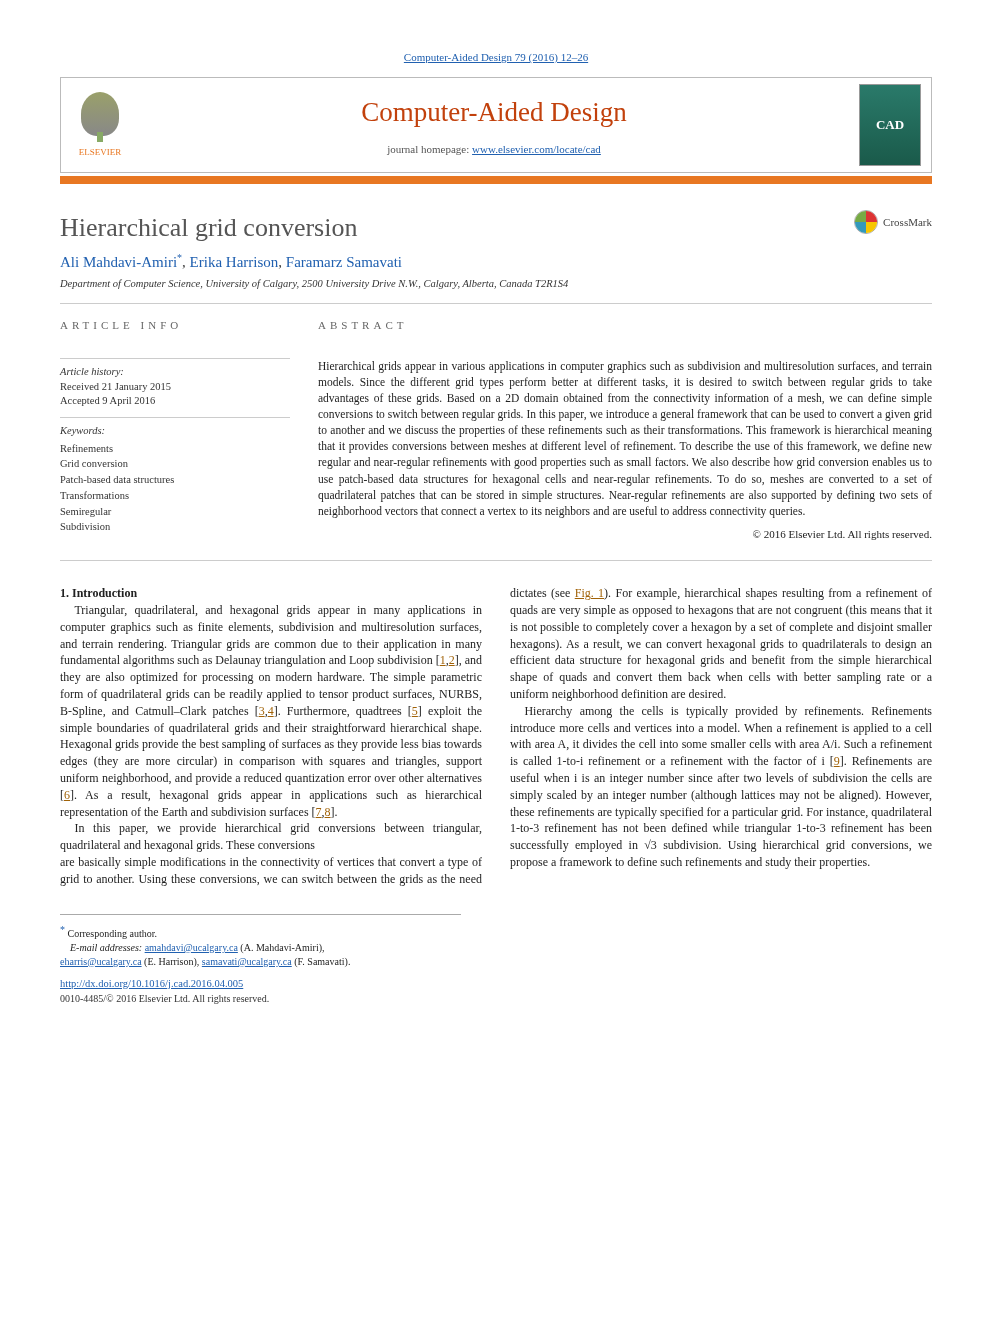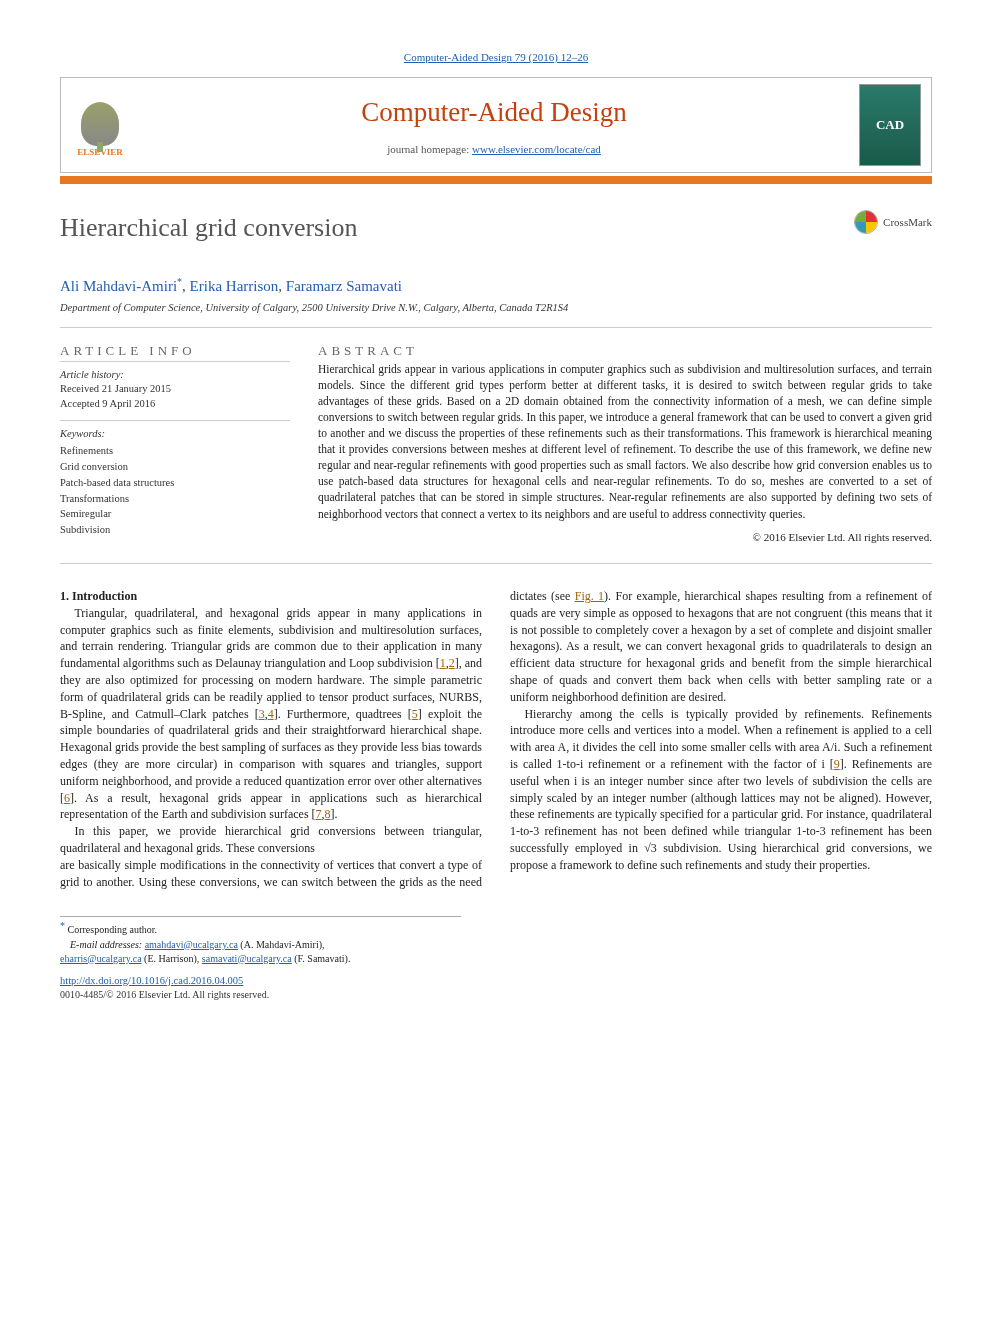--- a/index.html
+++ b/index.html
@@ -9,66 +9,66 @@
     width: 992px;
     margin: 0 auto;
     color: #222;
     font-size: 13px;
     line-height: 1.4;
   }
   .page { padding: 50px 60px 40px 60px; }
   .topline { text-align: center; font-size: 11px; margin-bottom: 12px; }
   .topline a { color: #2060b0; }
   .header-box { border: 1px solid #bbb; display: flex; align-items: center; padding: 6px 10px; margin-bottom: 3px; }
-  .pub-logo { width: 58px; height: 66px; display: flex; flex-direction: column; align-items: center; justify-content: flex-end; font-size: 9px; color: #e87722; font-weight: bold; }
+  .pub-logo { width: 58px; height: 66px; display: flex; flex-direction: column; align-items: center; justify-content: space-between; font-size: 9px; color: #e87722; }
   .pub-logo .tree { width: 38px; height: 44px; background: linear-gradient(#9aa06a,#888); border-radius: 50% 50% 40% 40%; position: relative; }
   .pub-logo .tree::after { content:""; position:absolute; bottom:-6px; left:16px; width:6px; height:10px; background:#8a6; }
   .header-center { flex: 1; text-align: center; }
   .contents-line { font-size: 11px; color: #555; margin-bottom: 8px; }
   .contents-line a { color: #2060b0; }
   .journal-name { font-size: 27px; color: #c2410c; font-family: Georgia, serif; margin-bottom: 10px; }
   .homepage-line { font-size: 11px; color: #555; }
   .homepage-line a { color: #2060b0; }
   .cover-thumb { width: 62px; height: 82px; background: linear-gradient(#2a7a6a,#1a5a4a); border:1px solid #999; display:flex; align-items:center; justify-content:center; color:#fff; font-weight:bold; font-size:13px; }
   .orange-bar { height: 8px; background: #e87722; margin-bottom: 26px; }
 
-  .title-row { display:flex; align-items:flex-start; justify-content:space-between; margin-bottom: 28px; }
+  .title-row { display:flex; align-items:flex-start; justify-content:space-between; margin-bottom: 4px; }
   .title { font-size: 26px; color: #555; font-weight: normal; }
   .crossmark { display:flex; align-items:center; gap:5px; font-size:11px; color:#444; }
   .crossmark .cm-icon { width:24px; height:24px; border-radius:50%; border:1px solid #aaa; position:relative; overflow:hidden; }
   .crossmark .cm-icon::before { content:""; position:absolute; inset:0; background: conic-gradient(#d33 0 90deg,#f7c600 90deg 180deg,#39b 180deg 270deg,#7a4 270deg 360deg); }
 
   .authors { font-size: 15px; color: #444; margin-bottom: 4px; }
   .authors a { color: #2060b0; text-decoration: none; }
   .sup { font-size: 10px; vertical-align: super; color: #2060b0; }
   .affil { font-size: 10.5px; font-style: italic; color: #333; margin-bottom: 12px; }
   hr.sep { border:none; border-top:1px solid #ccc; margin: 10px 0 14px; }
 
   .two-pane { display:flex; gap: 28px; margin-bottom: 18px; }
   .left-pane { width: 230px; font-size: 10.5px; color:#333; }
-  .info-head, .abs-head { letter-spacing: 4px; font-size: 13px; color:#666; text-transform: uppercase; margin-bottom: 0; }
+  .info-head, .abs-head { letter-spacing: 4px; font-size: 11px; color:#666; text-transform: uppercase; margin-bottom: 24px; }
   .hist { border-top:1px solid #ccc; padding-top:6px; margin-bottom:8px; font-size:10.5px; }
   .hist .lbl { font-style: italic; }
   .kw { border-top:1px solid #ccc; padding-top:6px; font-size:10.5px; }
   .kw .lbl { font-style: italic; display:block; margin-bottom:2px; }
   .kw div { line-height:1.5; }
 
   .right-pane { flex:1; font-size: 11.5px; text-align: justify; }
   .abstract-body { margin-bottom: 8px; }
   .copyright { text-align: right; font-size: 11px; margin-top: 8px; }
 
   hr.full { border:none; border-top:1px solid #ccc; margin: 16px 0 24px; }
 
   .columns { column-count: 2; column-gap: 28px; font-size: 12px; text-align: justify; }
   .columns p { margin-bottom: 0; text-indent: 1.2em; }
   .columns p.noindent { text-indent: 0; }
   .sec-head { font-weight: bold; font-size: 12px; margin-bottom: 10px; text-indent:0; }
   .ref { color: #a16207; }
 
-  .footnotes { font-size: 10px; margin-top: 26px; border-top: 1px solid #aaa; padding-top:2px; width: 46%; }
+  .footnotes { font-size: 10px; margin-top: 26px; border-top: 1px solid #aaa; padding-top:8px; width: 46%; }
   .footnotes a { color:#2060b0; }
   .doi-line { font-size: 10.5px; margin-top:8px; }
   .doi-line a { color:#2060b0; }
   .rights { font-size: 10px; color:#333; }
 </style>
 </head>
 <body>
 
 <div class="page">
 

